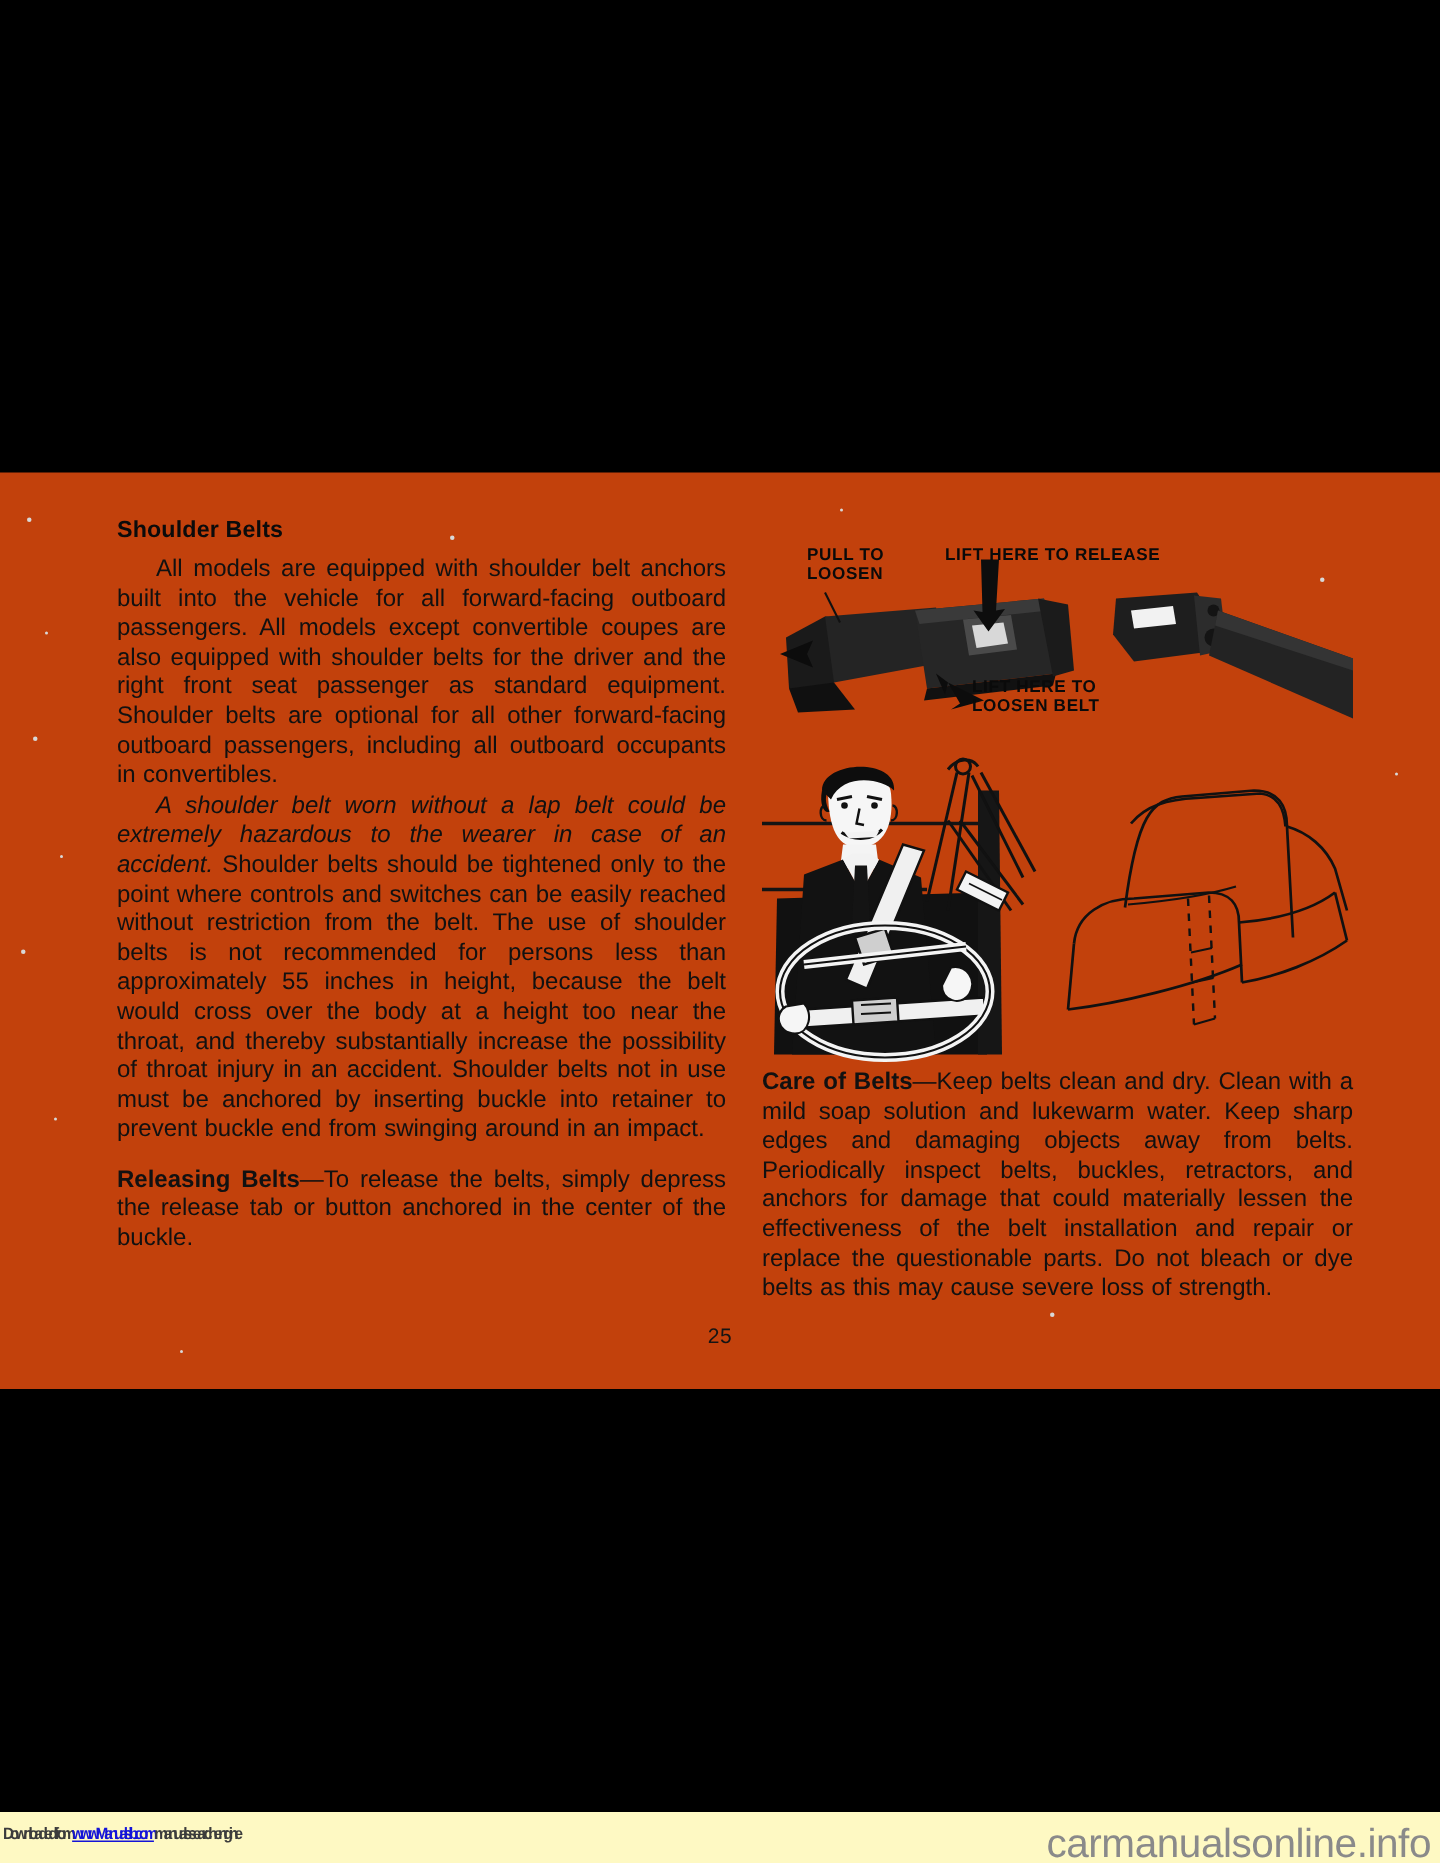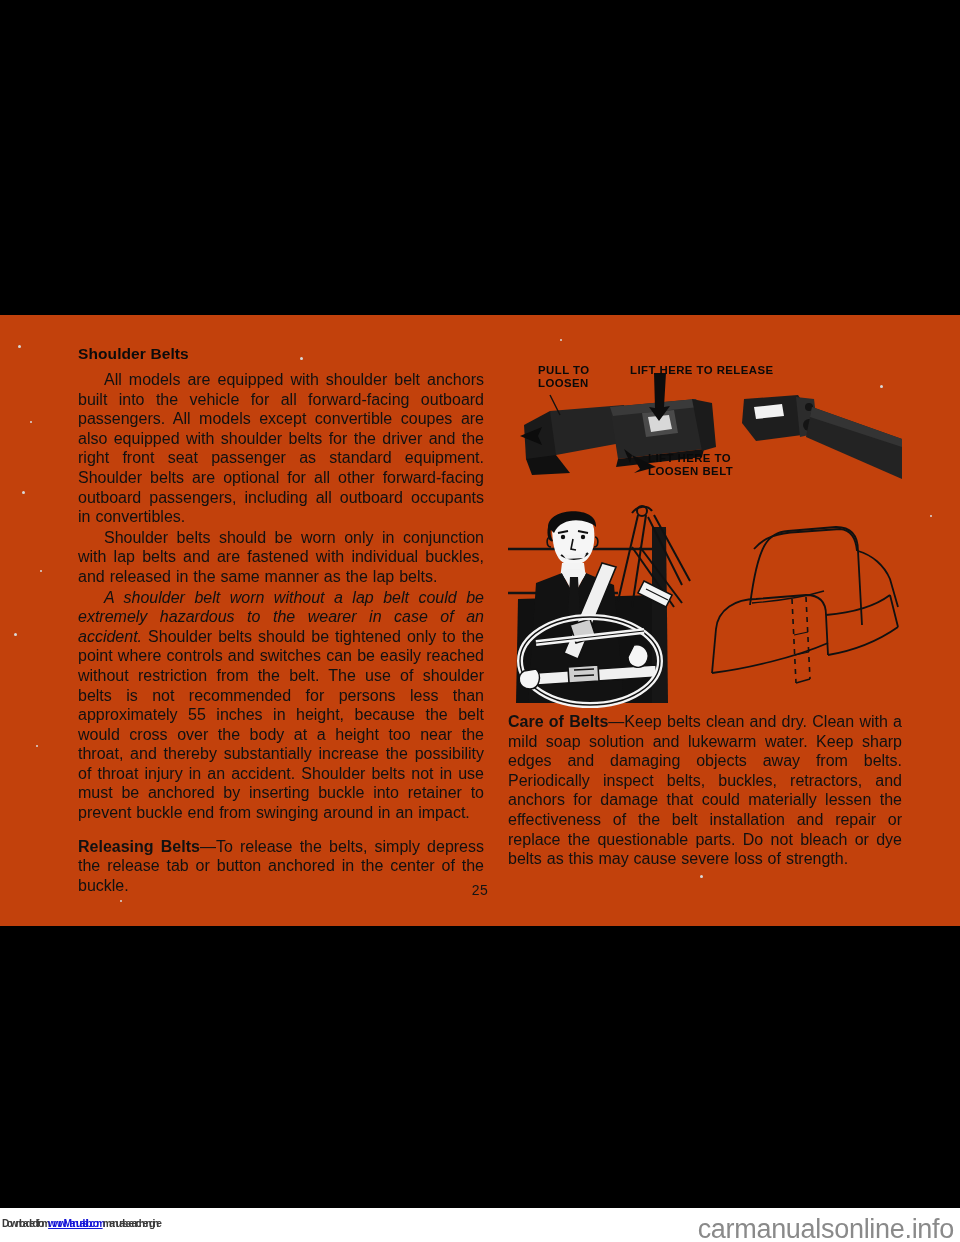--- a/index.html
+++ b/index.html
@@ -126,21 +126,21 @@
     letter-spacing: .4px;
   }
 
   
   #footer-strip {
     position: absolute;
     left: 0;
     top: 1208px;
     width: 960px;
     height: 34px;
-    background: #ffffff;
+    background: #fef9c3;
   }
   #download-watermark {
     position: absolute;
     left: 2px;
     top: 9px;
     font-size: 11px;
     font-weight: bold;
     color: #3c3c3c;
     letter-spacing: -2.9px;
     white-space: nowrap;
@@ -182,21 +182,20 @@
     <div class="speckle" style="left:120px; top:585px; width:2px; height:2px;"></div>
 
     <div id="page-columns">
 
       <div class="column" id="left-column">
 
         <h2 class="section-heading">Shoulder Belts</h2>
 
         <p class="body-par">All models are equipped with shoulder belt anchors built into the vehicle for all forward-facing outboard passengers. All models except convertible coupes are also equipped with shoulder belts for the driver and the right front seat passenger as standard equipment. Shoulder belts are optional for all other forward-facing outboard passengers, including all outboard occupants in convertibles.</p>
 
-        <p class="body-par">Shoulder belts should be worn only in conjunction with lap belts and are fastened with individual buckles, and released in the same manner as the lap belts.</p>
 
         <p class="body-par"><em>A shoulder belt worn without a lap belt could be extremely hazardous to the wearer in case of an accident.</em><span> Shoulder belts should be tightened only to the point where controls and switches can be easily reached without restriction from the belt. The use of shoulder belts is not recommended for persons less than approximately 55 inches in height, because the belt would cross over the body at a height too near the throat, and thereby substantially increase the possibility of throat injury in an accident. Shoulder belts not in use must be anchored by inserting buckle into retainer to prevent buckle end from swinging around in an impact.</span></p>
 
         <p class="body-par no-indent gap-before"><span class="run-head">Releasing Belts</span><span>—To release the belts, simply depress the release tab or button anchored in the center of the buckle.</span></p>
 
       </div>
 
       <div id="illustration-block">
 
         <div id="buckle-figure">

